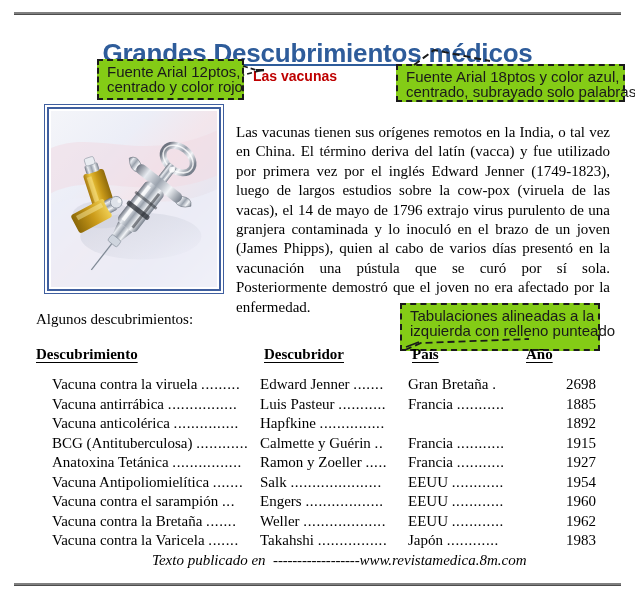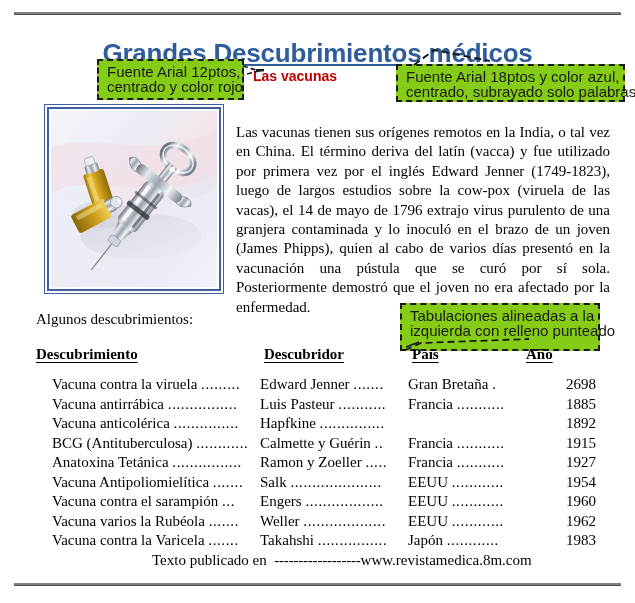--- a/index.html
+++ b/index.html
@@ -196,20 +196,21 @@
   }
 
   
   .footer {
     position: absolute;
     top: 551px;
     left: 152px;
     font-size: 15px;
     line-height: 19px;
     white-space: nowrap;
+    font-style: italic;
   }
   .footer .dashes { letter-spacing: -0.2px; }
 </style>
 </head>
 <body>
 
 <div class="page">
 
   <div class="rule top"></div>
 
@@ -381,21 +382,21 @@
         <span class="c c3"><span>EEUU</span> <span class="dots">............</span></span>
         <span class="c c4">1954</span>
       </div>
       <div class="trow">
         <span class="c c1"><span>Vacuna contra el sarampión</span> <span class="dots">...</span></span>
         <span class="c c2"><span>Engers</span> <span class="dots">..................</span></span>
         <span class="c c3"><span>EEUU</span> <span class="dots">............</span></span>
         <span class="c c4">1960</span>
       </div>
       <div class="trow">
-        <span class="c c1"><span>Vacuna varios la Rubéola</span> <span class="dots">.......</span></span>
+        <span class="c c1"><span>Vacuna contra la Bretaña</span> <span class="dots">.......</span></span>
         <span class="c c2"><span>Weller</span> <span class="dots">...................</span></span>
         <span class="c c3"><span>EEUU</span> <span class="dots">............</span></span>
         <span class="c c4">1962</span>
       </div>
       <div class="trow">
         <span class="c c1"><span>Vacuna contra la Varicela</span> <span class="dots">.......</span></span>
         <span class="c c2"><span>Takahshi</span> <span class="dots">................</span></span>
         <span class="c c3"><span>Japón</span> <span class="dots">............</span></span>
         <span class="c c4">1983</span>
       </div>

